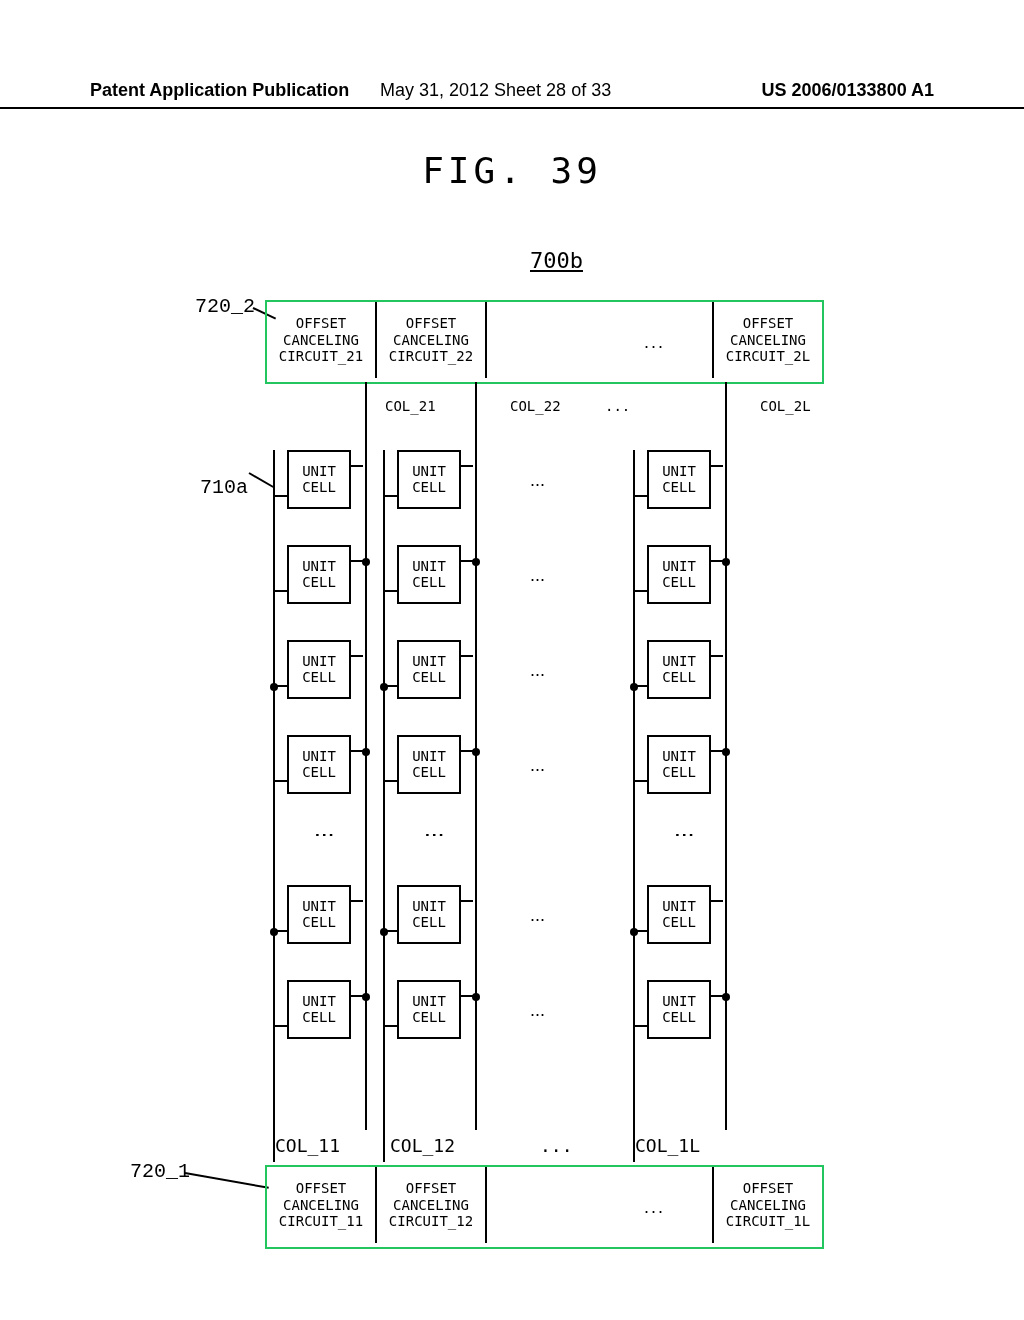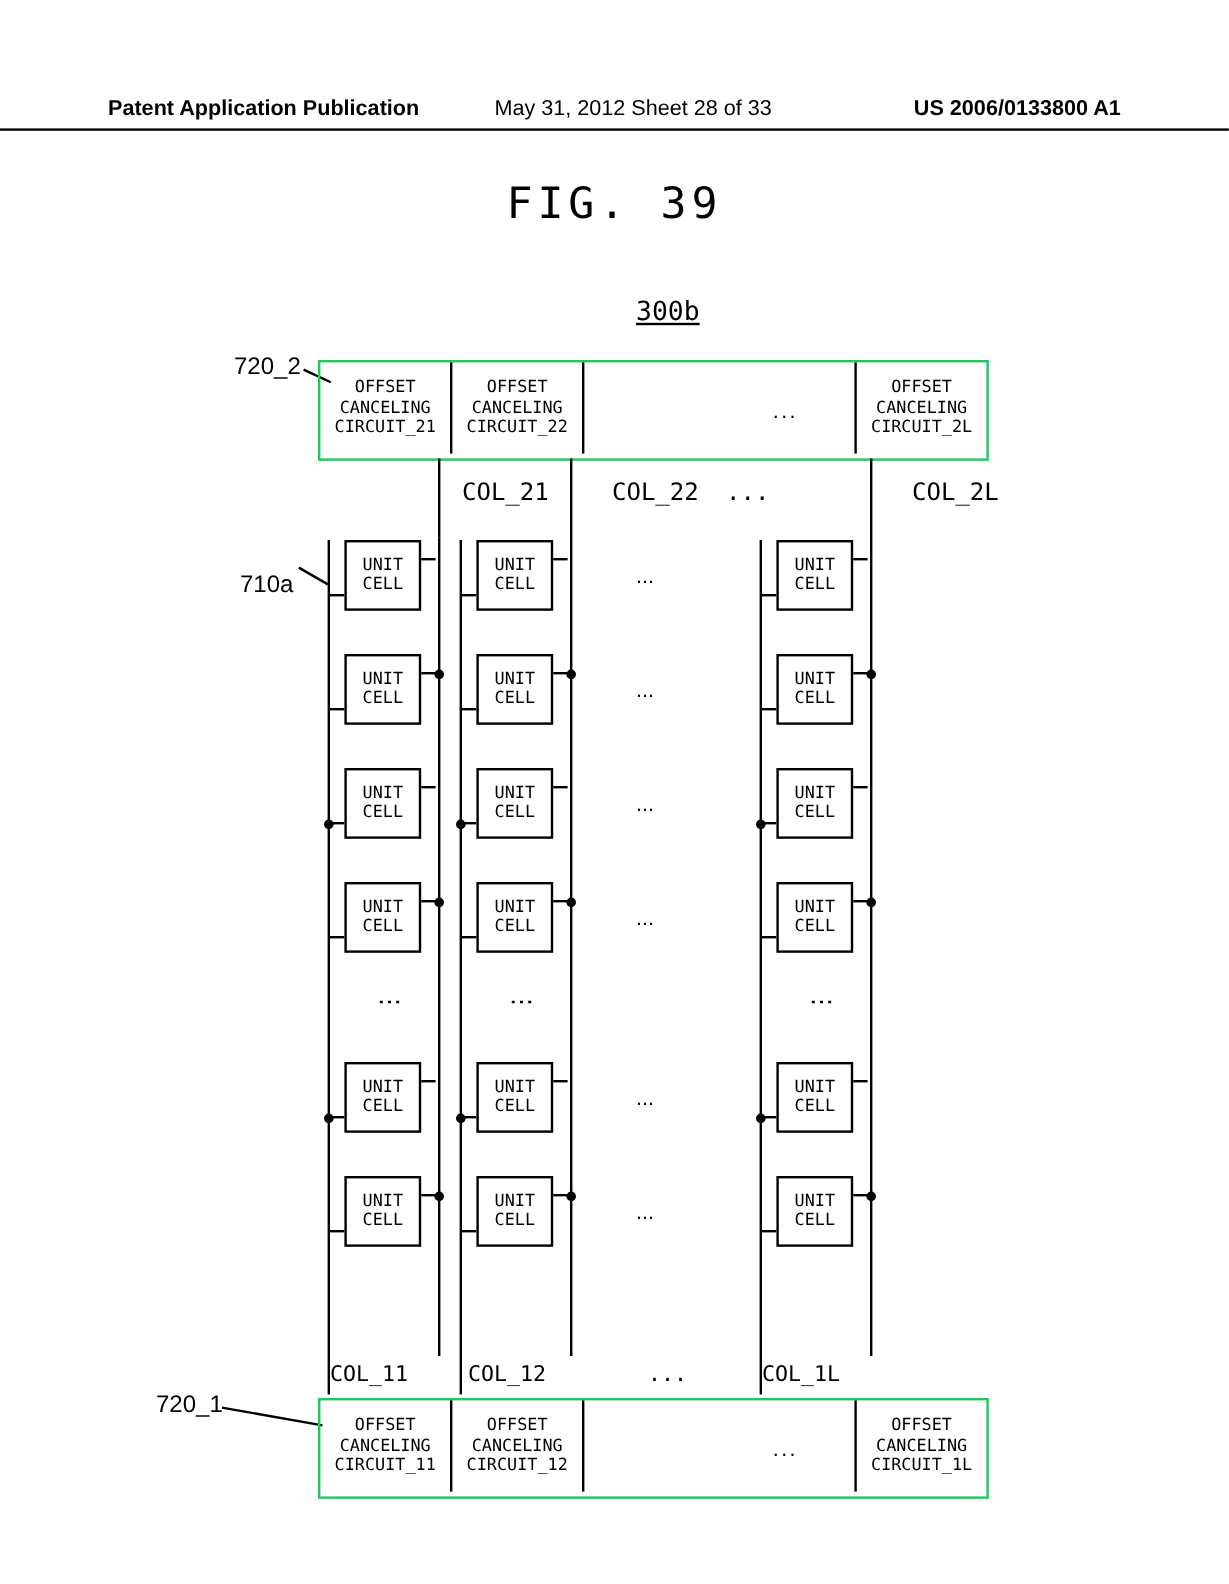--- a/index.html
+++ b/index.html
@@ -16,21 +16,21 @@
     top: 80px;
     left: 0;
     width: 100%;
     padding: 0 90px;
     box-sizing: border-box;
     font-size: 18px;
     border-bottom: 2px solid #000;
     padding-bottom: 6px;
   }
   .header-left { font-weight: bold; }
-  .header-center { position: absolute; left: 380px; top: 0px; margin-left: 32px; }
+  .header-center { position: absolute; left: 380px; top: 0px; }
   .header-right { position: absolute; right: 90px; top: 0px; font-weight: bold; }
   .fig-title {
     position: absolute;
     top: 150px;
     left: 0;
     width: 100%;
     text-align: center;
     font-size: 36px;
     font-family: monospace;
     letter-spacing: 4px;
@@ -72,21 +72,21 @@
   }
   .occ-1 { width: 108px; }
   .occ-2 { width: 108px; }
   .occ-L { width: 108px; border-right: none; position: absolute; right: 0; top: 0; border-left: 2px solid #000;}
   .dots-h { font-size: 18px; letter-spacing: 2px; text-align:center; flex:1; display:flex; align-items:center; justify-content:center;}
   
   .col-label-top {
     position: absolute;
     top: 98px;
     font-family: monospace;
-    font-size: 20px;
+    font-size: 14px;
   }
   .col-label-bot {
     position: absolute;
     top: 835px;
     font-family: monospace;
     font-size: 18px;
   }
   
   .unit-cell {
     position: absolute;
@@ -133,42 +133,42 @@
     margin-top: -3px;
   }
   .vdots {
     position: absolute;
     font-size: 20px;
     font-family: monospace;
     writing-mode: vertical-rl;
   }
   .label-callout {
     position: absolute;
-    font-family: Liberation Sans, sans-serif;
+    font-family: Liberation Mono, monospace;
     font-size: 20px;
     text-align: right;
   }
   .leader {
     position: absolute;
     background: #000;
     height: 2px;
     transform-origin: left center;
   }
 </style>
 </head>
 <body>
 
 <div class="header">
   <span class="header-left">Patent Application Publication</span>
   <span class="header-center">May 31, 2012  Sheet 28 of 33</span>
   <span class="header-right">US 2006/0133800 A1</span>
 </div>
 
 <div class="fig-title">FIG. 39</div>
-<div class="ref-num">300b</div>
+<div class="ref-num">700b</div>
 
 <div class="label-callout" style="top:295px; left:195px;">720_2</div>
 <div class="leader" style="top:307px; left:253px; width:25px; transform:rotate(25deg);"></div>
 
 <div class="label-callout" style="top:476px; left:200px;">710a</div>
 <div class="leader" style="top:472px; left:249px; width:28px; transform:rotate(30deg);"></div>
 
 <div class="label-callout" style="top:1160px; left:130px;">720_1</div>
 <div class="leader" style="top:1172px; left:185px; width:85px; transform:rotate(10deg);"></div>
 

